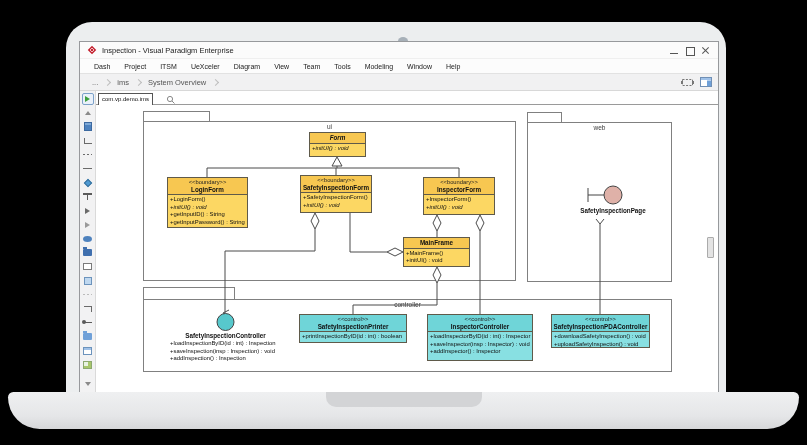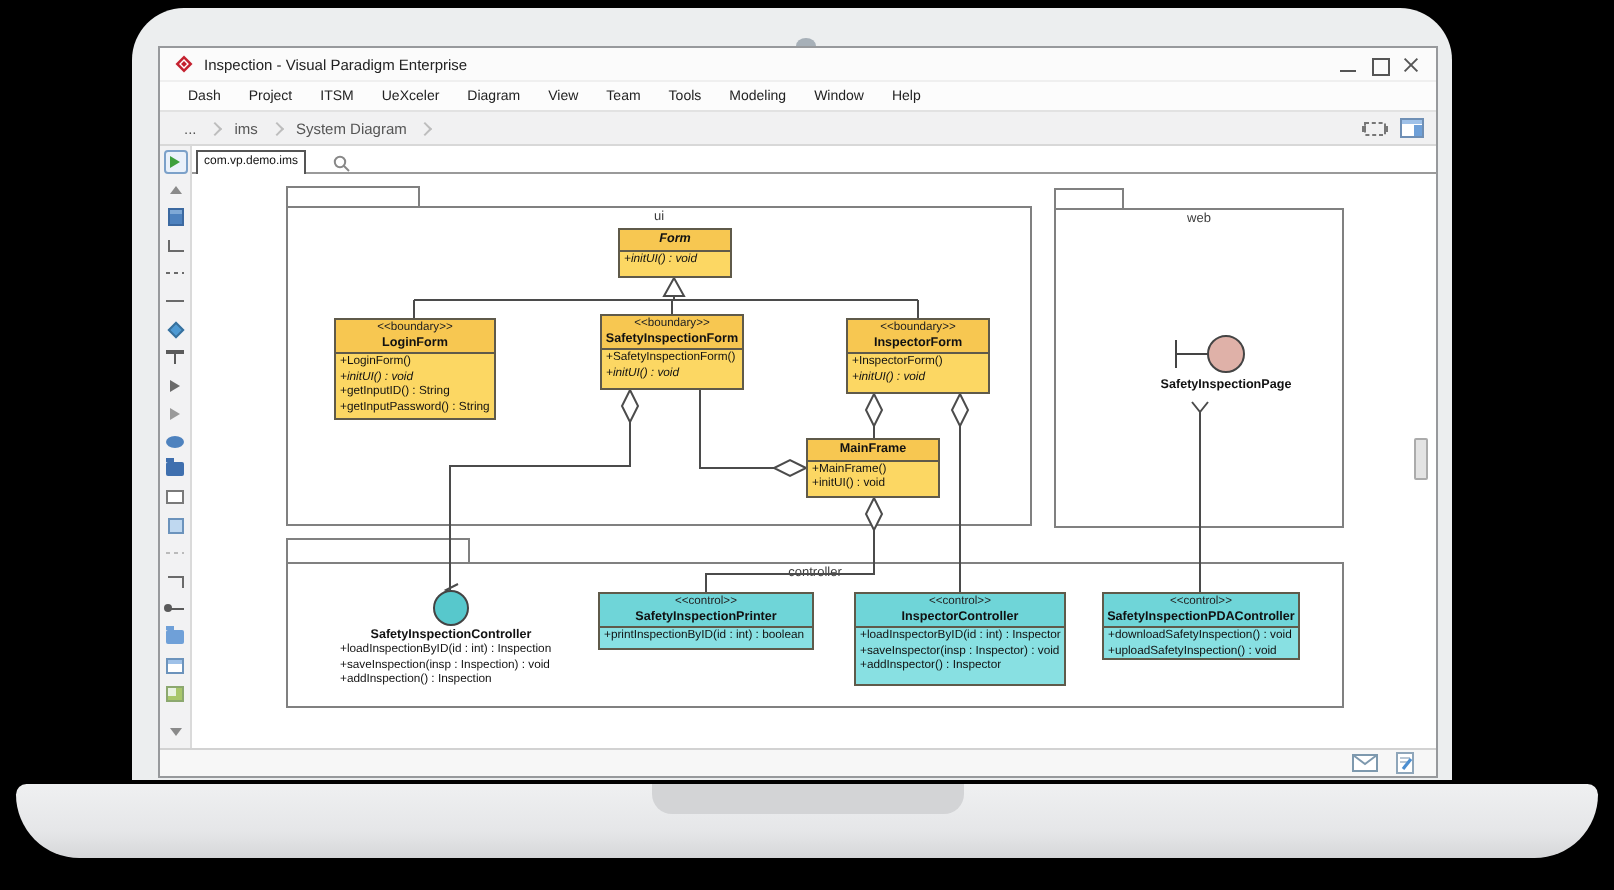--- a/index.html
+++ b/index.html
@@ -1,20 +1,20 @@
 <!DOCTYPE html>
 <html><head>
 <meta charset="utf-8">
 <style>
   html,body{margin:0;padding:0;background:#000;}
   *{box-sizing:border-box;font-family:"Liberation Sans","DejaVu Sans",sans-serif;}
   .stage{position:relative;width:807px;height:445px;background:#000;overflow:hidden;}
 
   
-  .screen{position:absolute;left:66px;top:4px;width:660px;height:386px;background:#ECEEEF;border-radius:26px 26px 0 0;}
+  .screen{position:absolute;left:66px;top:22px;width:660px;height:386px;background:#ECEEEF;border-radius:26px 26px 0 0;}
   .webcam{position:absolute;left:332px;top:15px;width:10px;height:8px;border-radius:50%;background:#A7B0B8;}
   .base{position:absolute;left:8px;top:392px;width:791px;height:37px;background:linear-gradient(#EFF0F1,#E5E6E8 65%,#D6D7D9);border-radius:6px 6px 36px 36px;}
   .notch{position:absolute;left:50%;transform:translateX(-50%);top:0;width:156px;height:15px;background:#D3D4D6;border-radius:0 0 10px 10px;}
 
   
   .window{position:absolute;left:13px;top:19px;width:640px;height:366px;background:#fff;border:1px solid #97999C;}
   .titlebar{position:absolute;left:0;top:0;right:0;height:17px;background:#FBFBFB;display:flex;align-items:center;padding:0 4px 0 7px;border-bottom:1px solid #EFEFEF;}
   .title{font-size:7.5px;color:#222;margin-left:5px;white-space:nowrap;}
   .wincontrols{margin-left:auto;display:flex;}
   .wc{width:16px;height:13px;position:relative;}
@@ -121,21 +121,21 @@
         <span class="menuitem">Modeling</span>
         <span class="menuitem">Window</span>
         <span class="menuitem">Help</span>
       </div>
 
       <div class="breadcrumbbar">
         <span class="crumb">...</span>
         <span class="chev"></span>
         <span class="crumb">ims</span>
         <span class="chev"></span>
-        <span class="crumb">System Diagram</span>
+        <span class="crumb">System Overview</span>
         <span class="chev"></span>
         <span class="bc-icons">
           <svg width="13" height="9" viewBox="0 0 13 9">
             <rect x="1.5" y="1.5" width="10" height="6" fill="none" stroke="#777" stroke-width="1" stroke-dasharray="2 1.4"></rect>
             <rect x="0" y="3" width="2" height="3" fill="#777"></rect>
               <rect x="11" y="3" width="2" height="3" fill="#777"></rect>
           </svg>
           <svg width="12" height="10" viewBox="0 0 12 10">
             <rect x="0.5" y="0.5" width="11" height="9" fill="#fff" stroke="#6F8FB5"></rect>
             <rect x="1" y="1" width="10" height="2" fill="#9FC1E8"></rect>

